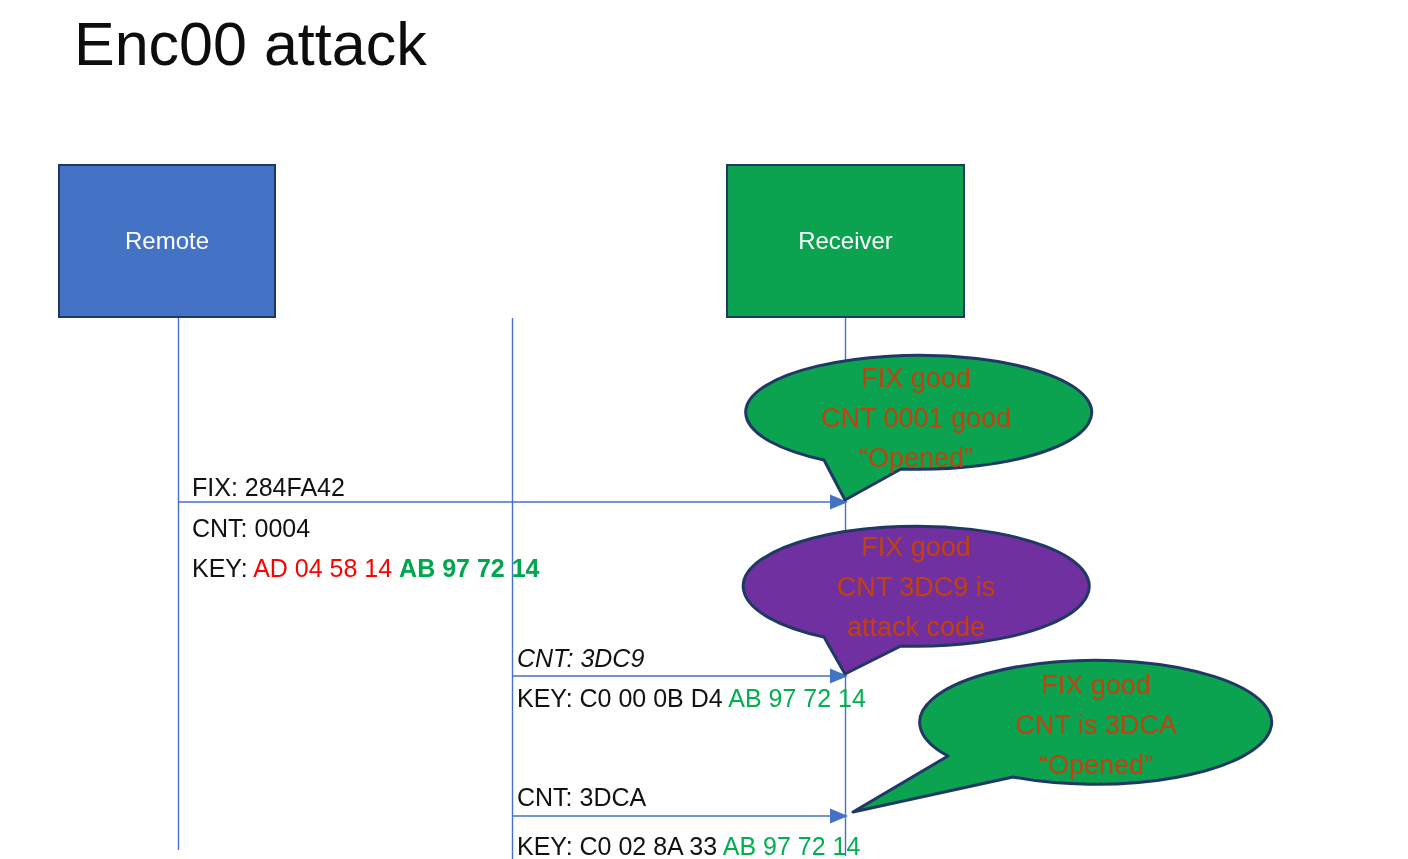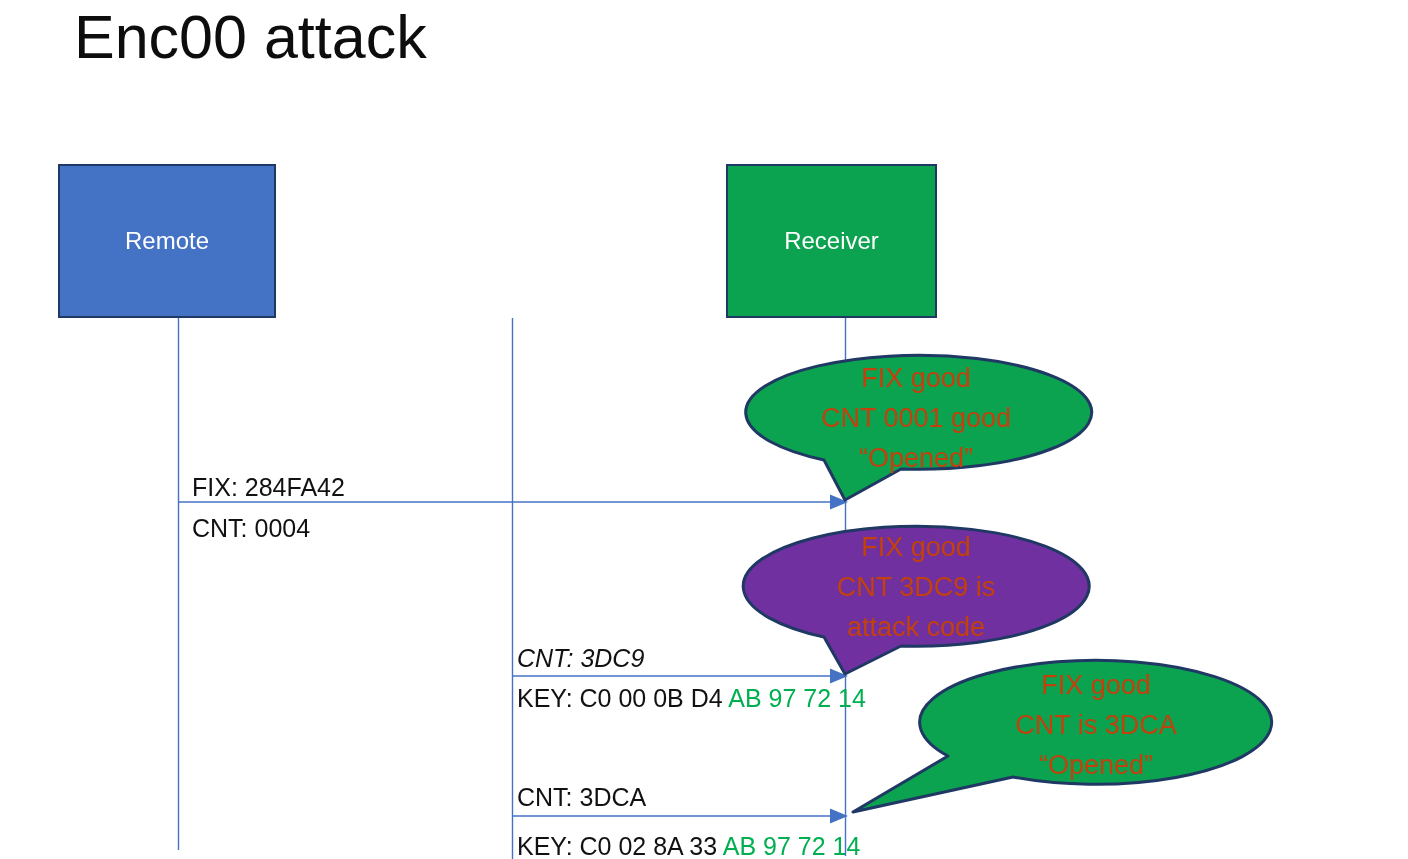--- a/index.html
+++ b/index.html
@@ -1,32 +1,32 @@
 <!DOCTYPE html>
 <html><head>
 <meta charset="utf-8">
 <style>
   html,body{margin:0;padding:0;background:#fff;}
   #slide{
     position:relative;width:1408px;height:859px;background:#ffffff;
     font-family:"Liberation Sans", sans-serif;overflow:hidden;
   }
   .title{
-    position:absolute;left:74px;top:2px;font-size:61px;font-weight:300;
+    position:absolute;left:74px;top:9px;font-size:61px;font-weight:300;
     color:#0d0d0d;letter-spacing:0px;white-space:nowrap;
   }
   .actor{
     position:absolute;top:164px;width:218px;height:154px;
     border:2.5px solid #1F3864;box-sizing:border-box;
     display:flex;align-items:center;justify-content:center;
     color:#ffffff;font-size:24px;
   }
   .actor-remote{left:58px;background:#4472C4;}
   .actor-flipper{left:392px;background:#ED7D31;}
-  .actor-receiver{left:726px;width:211px;background:#0CA350;}
+  .actor-receiver{left:726px;width:239px;background:#0CA350;}
   svg.layer{position:absolute;left:0;top:0;}
   .msgline{position:absolute;font-size:25px;color:#111111;white-space:nowrap;line-height:32px;}
   .k-red{color:#FF0000;}
   .k-green{color:#00B050;}
   .k-green-bold{color:#00A64E;font-weight:700;}
   .callout-text{
     position:absolute;width:320px;color:#c2410c;font-size:27px;text-align:center;
   }
   .callout-text .cl{height:40px;line-height:40px;white-space:nowrap;}
 </style>
@@ -61,20 +61,23 @@
 
   <div class="actor actor-remote">
     <span>Remote</span>
   </div>
   <div class="actor actor-receiver">
     <span>Receiver</span>
   </div>
 
   <div class="msgline" style="left:192px;top:471px;">FIX: 284FA42</div>
   <div class="msgline" style="left:192px;top:512px;">CNT: 0004</div>
+  <div class="msgline" style="left:192px;top:552px;">
+    <span>KEY: </span><span class="k-red">AD 04 58 14 </span><span class="k-green-bold">AB 97 72 14</span>
+  </div>
 
   <div class="msgline" style="left:517px;top:642px;font-style:italic;">CNT: 3DC9</div>
   <div class="msgline" style="left:517px;top:682px;">
     <span>KEY: C0 00 0B D4 </span><span class="k-green">AB 97 72 14</span>
   </div>
 
   <div class="msgline" style="left:517px;top:781px;">CNT: 3DCA</div>
   <div class="msgline" style="left:517px;top:822px;margin-top:8px;">
     <span>KEY: C0 02 8A 33 </span><span class="k-green">AB 97 72 14</span>
   </div>

